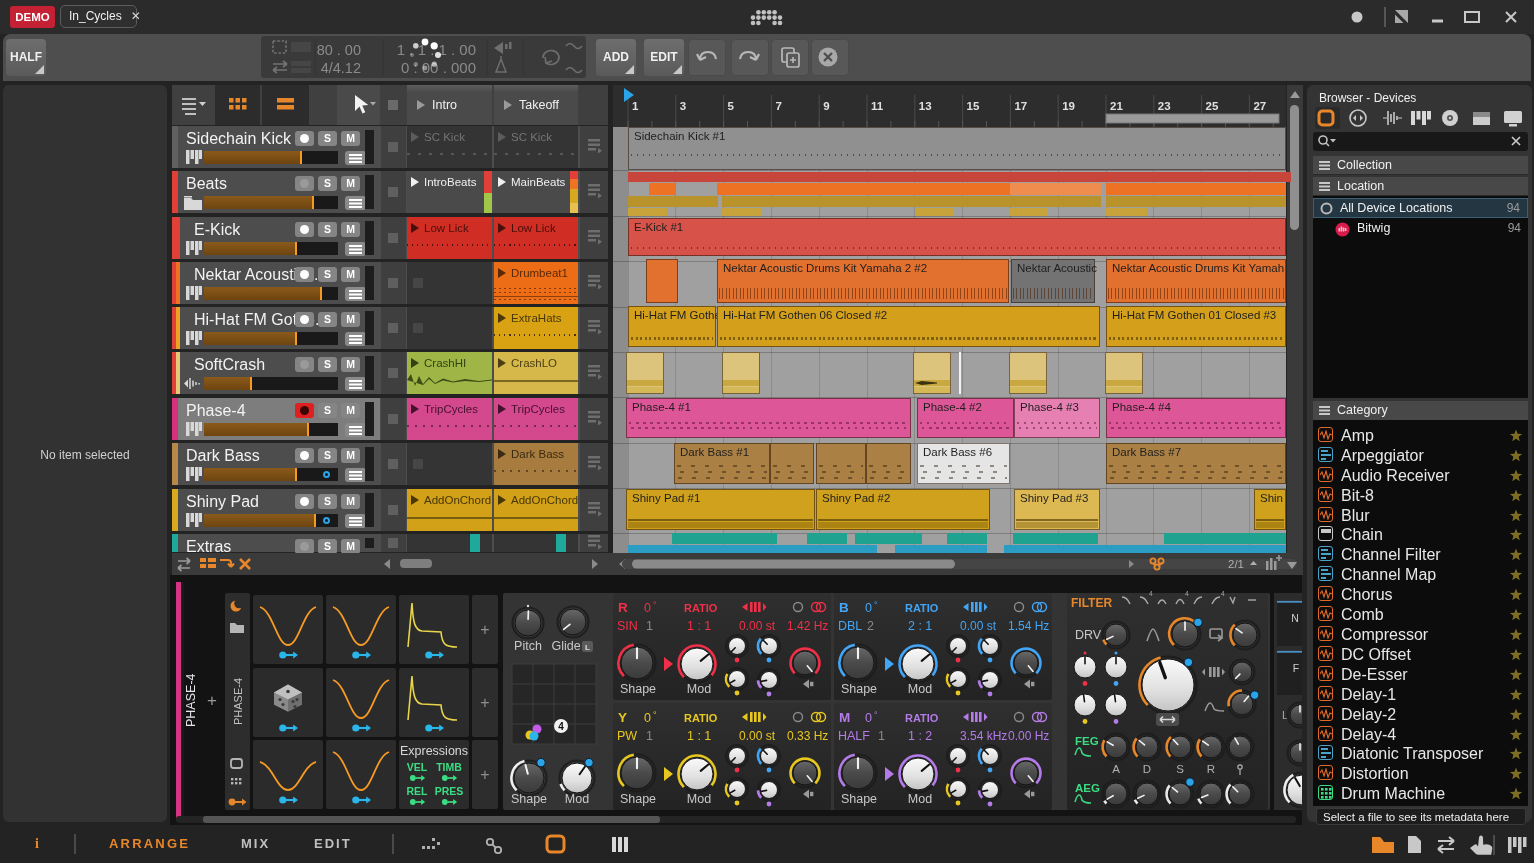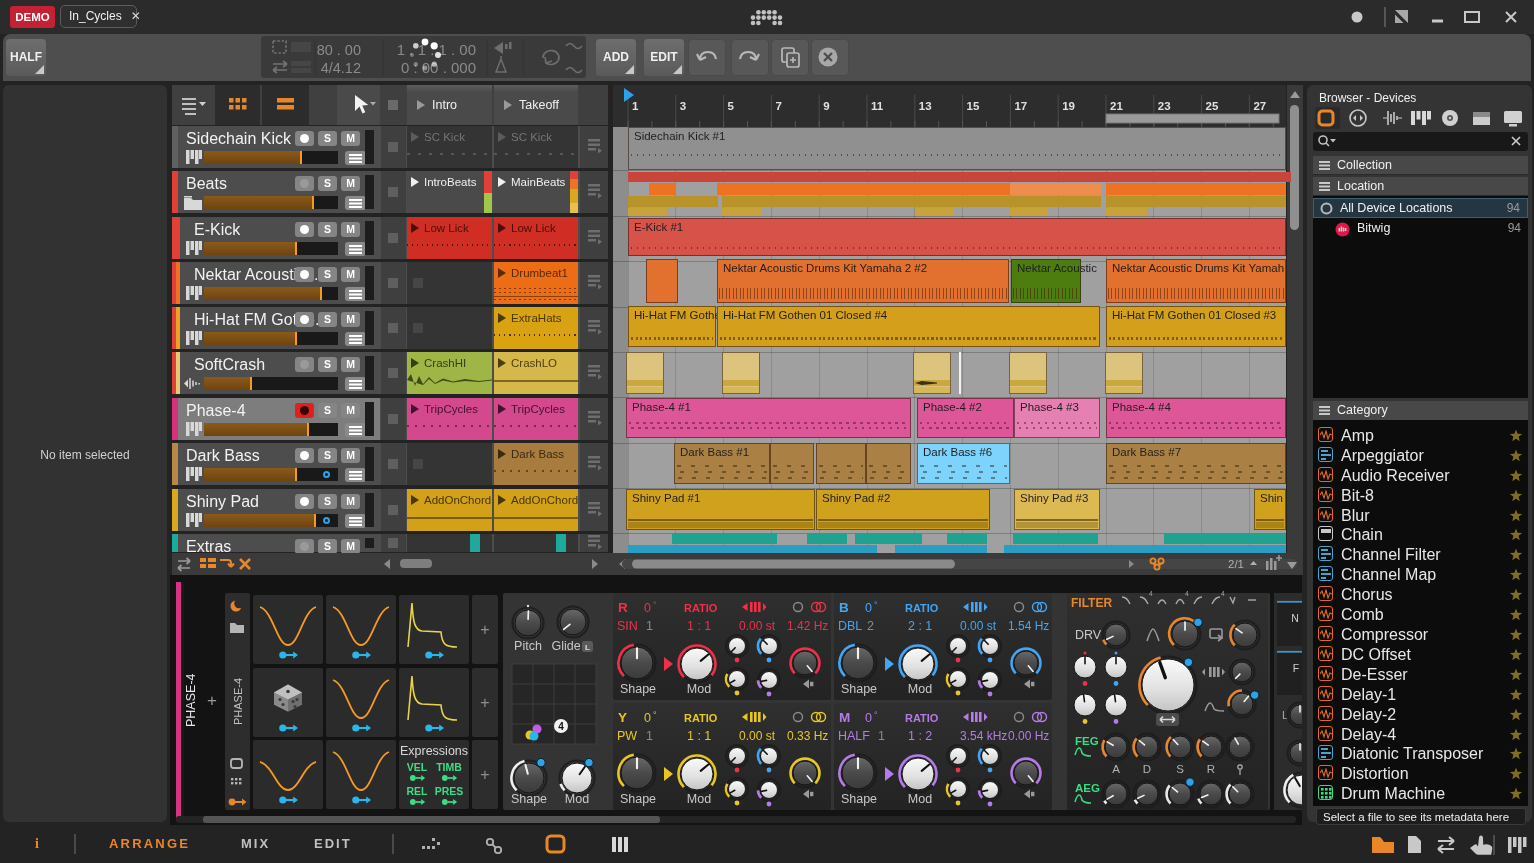--- a/index.html
+++ b/index.html
@@ -707,34 +707,34 @@
 <div class="abs" style="left:1106px;top:208px;width:41px;height:8px;background:#c8a23a"></div>
 <div class="aclip" style="left:628px;top:218px;width:658px;height:38px;background:#d7534a">
     <div class="aclab">E-Kick #1</div>
     <div style="position:absolute;left:2px;right:2px;top:28px;height:1.5px;background:repeating-linear-gradient(90deg,rgba(40,5,5,0.5) 0 1.5px,transparent 1.5px 6px)"></div>
   </div>
 <div class="aclip" style="left:646px;top:259px;width:32px;height:44px;background:#e2712f"></div>
 <div class="aclip" style="left:717px;top:259px;width:292px;height:44px;background:#e2712f">
     <div class="aclab">Nektar Acoustic Drums Kit Yamaha 2 #2</div>
     <div style="position:absolute;left:1px;right:1px;top:28px;height:11px;background:repeating-linear-gradient(90deg,rgba(70,25,0,0.5) 0 1px,transparent 1px 3.5px)"></div>
   </div>
-<div class="aclip" style="left:1011px;top:259px;width:70px;height:44px;background:#4d7c0f">
+<div class="aclip" style="left:1011px;top:259px;width:84px;height:44px;background:#737373">
     <div class="aclab">Nektar Acoustic</div>
     <div style="position:absolute;left:1px;right:1px;top:28px;height:11px;background:repeating-linear-gradient(90deg,rgba(70,25,0,0.5) 0 1px,transparent 1px 3.5px)"></div>
   </div>
 <div class="aclip" style="left:1106px;top:259px;width:180px;height:44px;background:#e2712f">
     <div class="aclab">Nektar Acoustic Drums Kit Yamah</div>
     <div style="position:absolute;left:1px;right:1px;top:28px;height:11px;background:repeating-linear-gradient(90deg,rgba(70,25,0,0.5) 0 1px,transparent 1px 3.5px)"></div>
   </div>
 <div class="aclip" style="left:628px;top:306px;width:88px;height:41px;background:#d4a01c">
     <div class="aclab">Hi-Hat FM Gothe</div>
     <div style="position:absolute;left:2px;right:2px;top:30px;height:2.5px;background:repeating-linear-gradient(90deg,rgba(60,45,5,0.55) 0 2px,transparent 2px 4.5px)"></div>
   </div>
 <div class="aclip" style="left:717px;top:306px;width:383px;height:41px;background:#d4a01c">
-    <div class="aclab">Hi-Hat FM Gothen 01 Closed #4</div>
+    <div class="aclab">Hi-Hat FM Gothen 06 Closed #2</div>
     <div style="position:absolute;left:2px;right:2px;top:30px;height:2.5px;background:repeating-linear-gradient(90deg,rgba(60,45,5,0.55) 0 2px,transparent 2px 4.5px)"></div>
   </div>
 <div class="aclip" style="left:1106px;top:306px;width:180px;height:41px;background:#d4a01c">
     <div class="aclab">Hi-Hat FM Gothen 01 Closed #3</div>
     <div style="position:absolute;left:2px;right:2px;top:30px;height:2.5px;background:repeating-linear-gradient(90deg,rgba(60,45,5,0.55) 0 2px,transparent 2px 4.5px)"></div>
   </div>
 <div class="aclip" style="left:626px;top:352px;width:38px;height:42px;background:#dcc47c"></div>
 <div class="abs" style="left:627px;top:380px;width:36px;height:6px;background:#c9a93f"></div>
 <div class="abs" style="left:627px;top:387px;width:36px;height:6px;background:#d5b858"></div>
 <div class="aclip" style="left:722px;top:352px;width:38px;height:42px;background:#dcc47c"></div>
@@ -785,21 +785,21 @@
 <div class="aclip" style="left:816px;top:443px;width:50px;height:41px;background:#ab8045">
     <div style="position:absolute;left:2px;right:2px;top:21px;height:2px;background:repeating-linear-gradient(90deg,rgba(40,25,8,0.45) 0 4px,transparent 4px 14px)"></div>
     <div style="position:absolute;left:5px;right:2px;top:27px;height:2px;background:repeating-linear-gradient(90deg,rgba(40,25,8,0.45) 0 4px,transparent 4px 14px)"></div>
     <div style="position:absolute;left:3px;right:2px;top:33px;height:2px;background:repeating-linear-gradient(90deg,rgba(40,25,8,0.45) 0 4px,transparent 4px 14px)"></div>
   </div>
 <div class="aclip" style="left:866px;top:443px;width:45px;height:41px;background:#ab8045">
     <div style="position:absolute;left:2px;right:2px;top:21px;height:2px;background:repeating-linear-gradient(90deg,rgba(40,25,8,0.45) 0 4px,transparent 4px 14px)"></div>
     <div style="position:absolute;left:5px;right:2px;top:27px;height:2px;background:repeating-linear-gradient(90deg,rgba(40,25,8,0.45) 0 4px,transparent 4px 14px)"></div>
     <div style="position:absolute;left:3px;right:2px;top:33px;height:2px;background:repeating-linear-gradient(90deg,rgba(40,25,8,0.45) 0 4px,transparent 4px 14px)"></div>
   </div>
-<div class="aclip" style="left:917px;top:443px;width:93px;height:41px;background:#7dd3fc">
+<div class="aclip" style="left:917px;top:443px;width:93px;height:41px;background:#e5e5e5">
     <div class="aclab">Dark Bass #6</div>
     <div style="position:absolute;left:2px;right:2px;top:21px;height:2px;background:repeating-linear-gradient(90deg,rgba(40,25,8,0.45) 0 4px,transparent 4px 14px)"></div>
     <div style="position:absolute;left:5px;right:2px;top:27px;height:2px;background:repeating-linear-gradient(90deg,rgba(40,25,8,0.45) 0 4px,transparent 4px 14px)"></div>
     <div style="position:absolute;left:3px;right:2px;top:33px;height:2px;background:repeating-linear-gradient(90deg,rgba(40,25,8,0.45) 0 4px,transparent 4px 14px)"></div>
   </div>
 <div class="aclip" style="left:1106px;top:443px;width:180px;height:41px;background:#ab8045">
     <div class="aclab">Dark Bass #7</div>
     <div style="position:absolute;left:2px;right:2px;top:21px;height:2px;background:repeating-linear-gradient(90deg,rgba(40,25,8,0.45) 0 4px,transparent 4px 14px)"></div>
     <div style="position:absolute;left:5px;right:2px;top:27px;height:2px;background:repeating-linear-gradient(90deg,rgba(40,25,8,0.45) 0 4px,transparent 4px 14px)"></div>
     <div style="position:absolute;left:3px;right:2px;top:33px;height:2px;background:repeating-linear-gradient(90deg,rgba(40,25,8,0.45) 0 4px,transparent 4px 14px)"></div>

